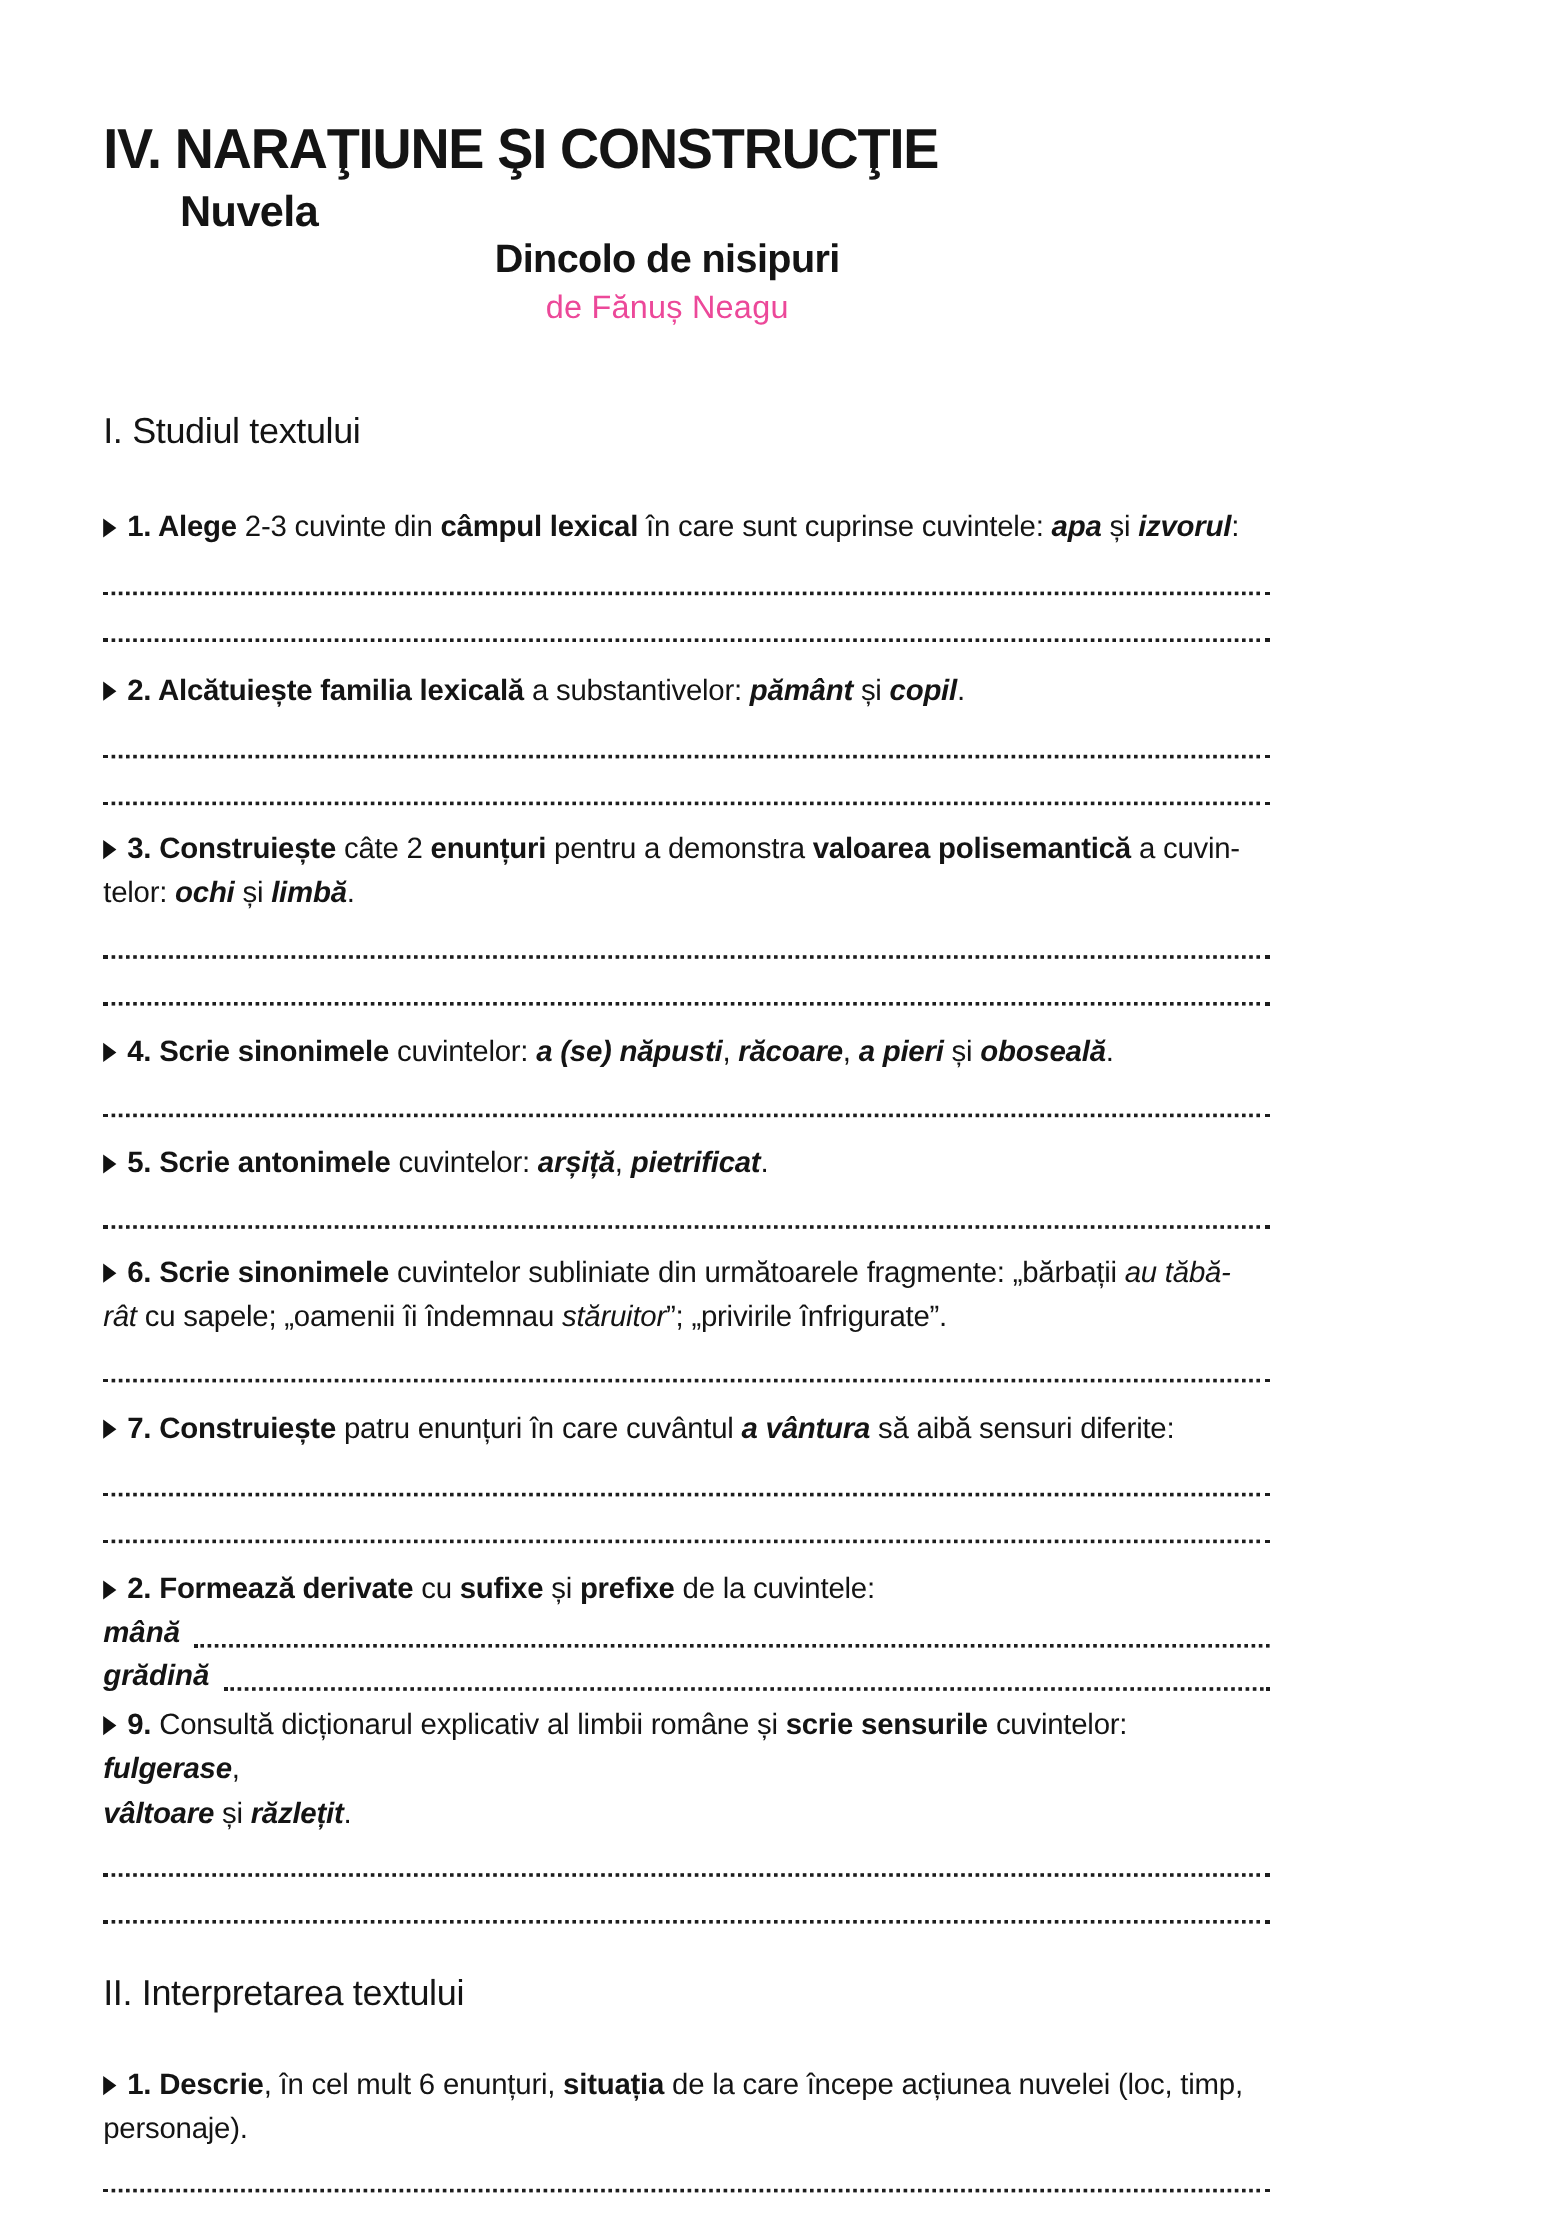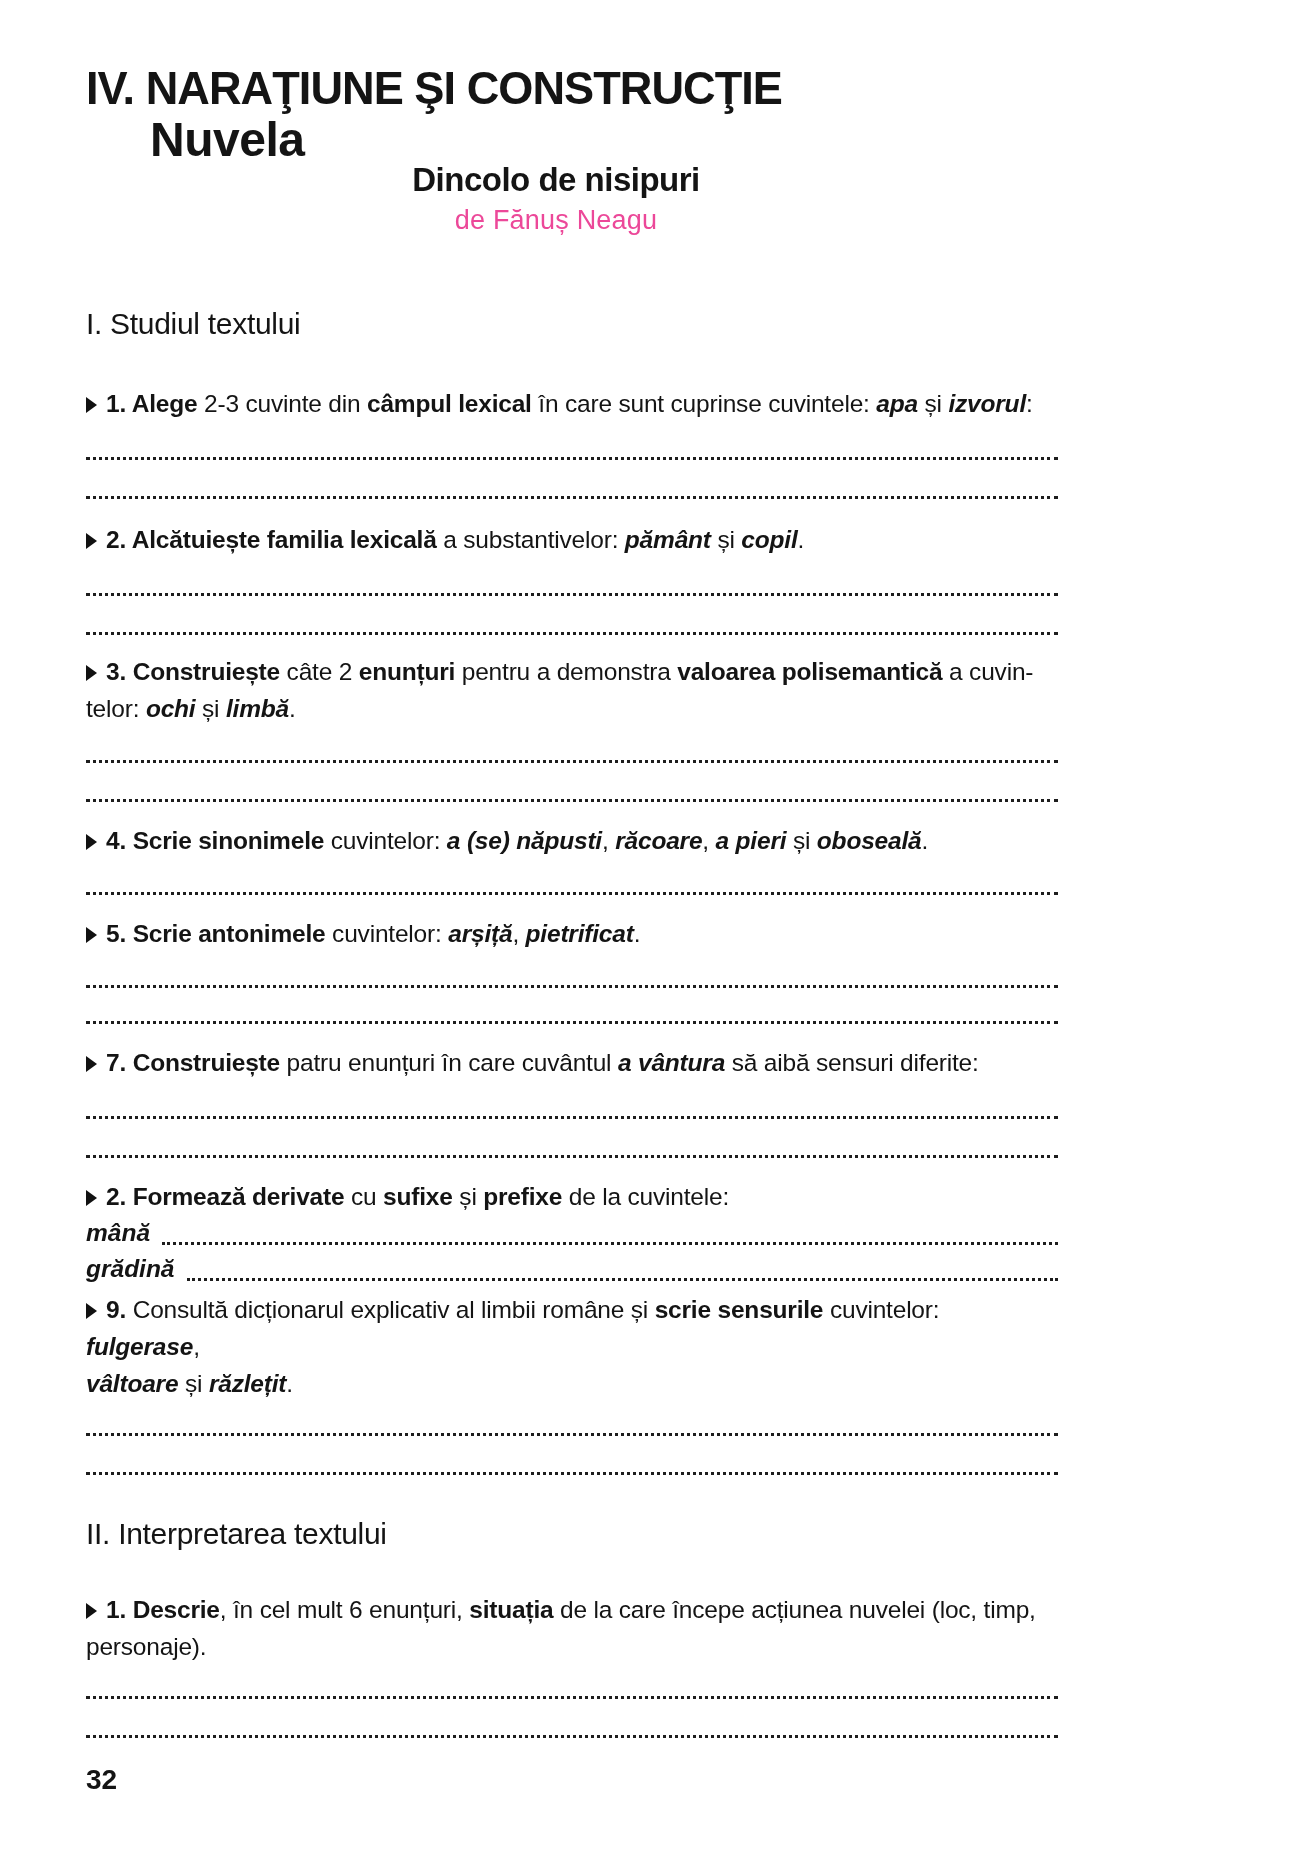--- a/index.html
+++ b/index.html
@@ -6,32 +6,32 @@
   body{
     width:1299px;height:1850px;
     background:#ffffff;
     font-family:"Liberation Sans","DejaVu Sans",sans-serif;
     color:#141414;
     overflow:hidden;
   }
   .page{
     box-sizing:border-box;
     width:1142px;height:1850px;
-    padding:62px 84px 0 86px;
+    padding:98px 84px 0 86px;
   }
   
   .chapter-title{
     margin:0;
     font-size:47px;line-height:51px;
     font-weight:700;letter-spacing:-1px;
     transform:scaleX(.96);transform-origin:left;
   }
   .chapter-subtitle{
     margin:7px 0 0 64px;
-    font-size:48px;line-height:40px;
+    font-size:36px;line-height:40px;
     font-weight:700;letter-spacing:-.5px;
   }
   .center-wrap{width:940px;text-align:center;}
   .work-title{
     margin-top:1px;
     font-size:33px;line-height:37px;
     font-weight:700;letter-spacing:-.5px;
   }
   .work-author{
     margin-top:7px;
@@ -119,20 +119,21 @@
       <p class="ex-text"><span class="bullet"></span><span><span class="fmt-b">4. Scrie sinonimele</span> cuvintelor: <span class="fmt-bi">a (se) năpusti</span>, <span class="fmt-bi">răcoare</span>, <span class="fmt-bi">a pieri</span> și <span class="fmt-bi">oboseală</span>.</span></p>
       <div class="dots" style="margin-top:22px;"></div>
     </div>
 
     <div style="margin-top:20px;">
       <p class="ex-text"><span class="bullet"></span><span><span class="fmt-b">5. Scrie antonimele</span> cuvintelor: <span class="fmt-bi">arșiță</span>, <span class="fmt-bi">pietrificat</span>.</span></p>
       <div class="dots" style="margin-top:22px;"></div>
     </div>
 
     <div style="margin-top:18px;">
+      <p class="ex-text"><span class="bullet"></span><span><span class="fmt-b">6. Scrie sinonimele</span> cuvintelor subliniate din următoarele fragmente: „bărbații <span class="fmt-i">au tăbă-</span><br><span class="fmt-i">rât</span> cu sapele; „oamenii îi îndemnau <span class="fmt-i">stăruitor</span>”; „privirile înfrigurate”.</span></p>
       <div class="dots" style="margin-top:22px;"></div>
     </div>
 
     <div style="margin-top:20px;">
       <p class="ex-text"><span class="bullet"></span><span><span class="fmt-b">7. Construiește</span> patru enunțuri în care cuvântul <span class="fmt-bi">a vântura</span> să aibă sensuri diferite:</span></p>
       <div class="dots" style="margin-top:24px;"></div>
       <div class="dots" style="margin-top:25px;"></div>
     </div>
 
     <div style="margin-top:20px;">

